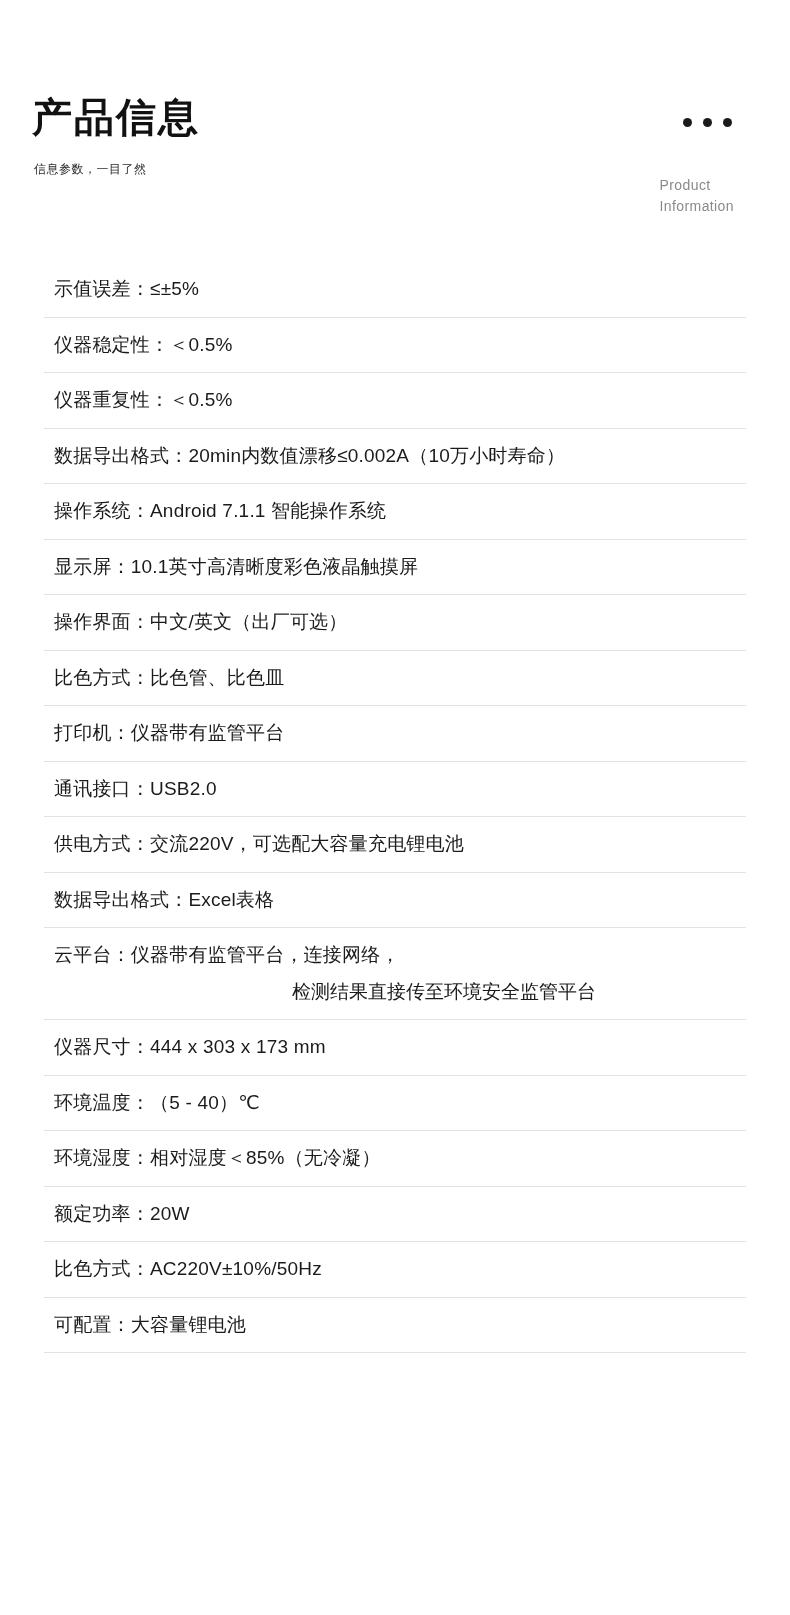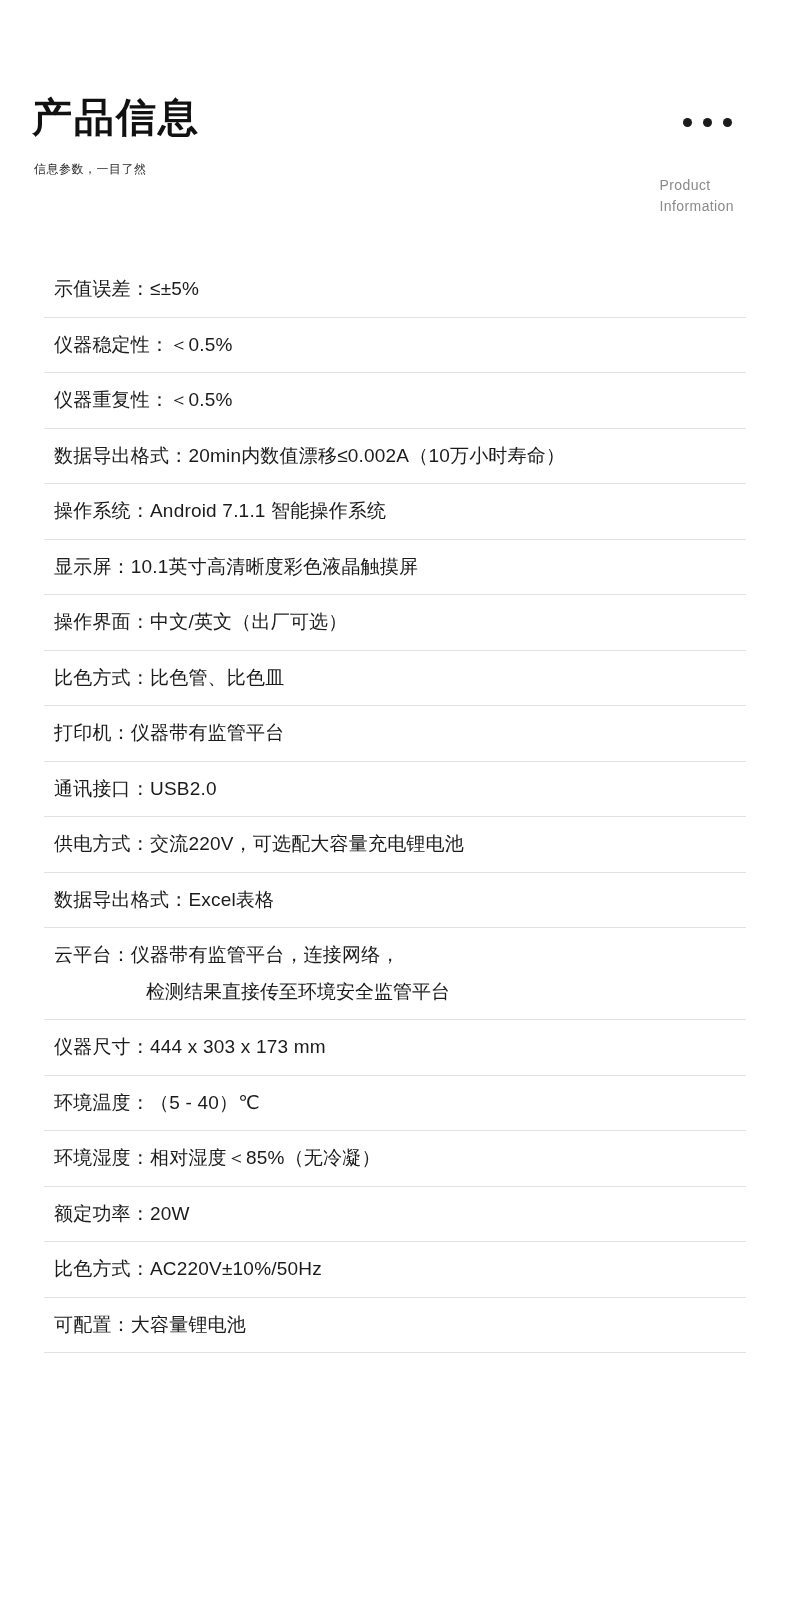--- a/index.html
+++ b/index.html
@@ -99,20 +99,21 @@
     letter-spacing: 0.2px;
   }
   .spec-row.two-line {
     white-space: normal;
   }
   .spec-cont {
     display: block;
     padding-left: 92px;
     margin-top: 8px;
     font-weight: normal;
+    text-align: center;
   }
 </style>
 </head>
 <body>
 
 <div class="page">
 
   <div class="header">
     <h1 class="title">产品信息</h1>
     <div class="subtitle">信息参数，一目了然</div>

